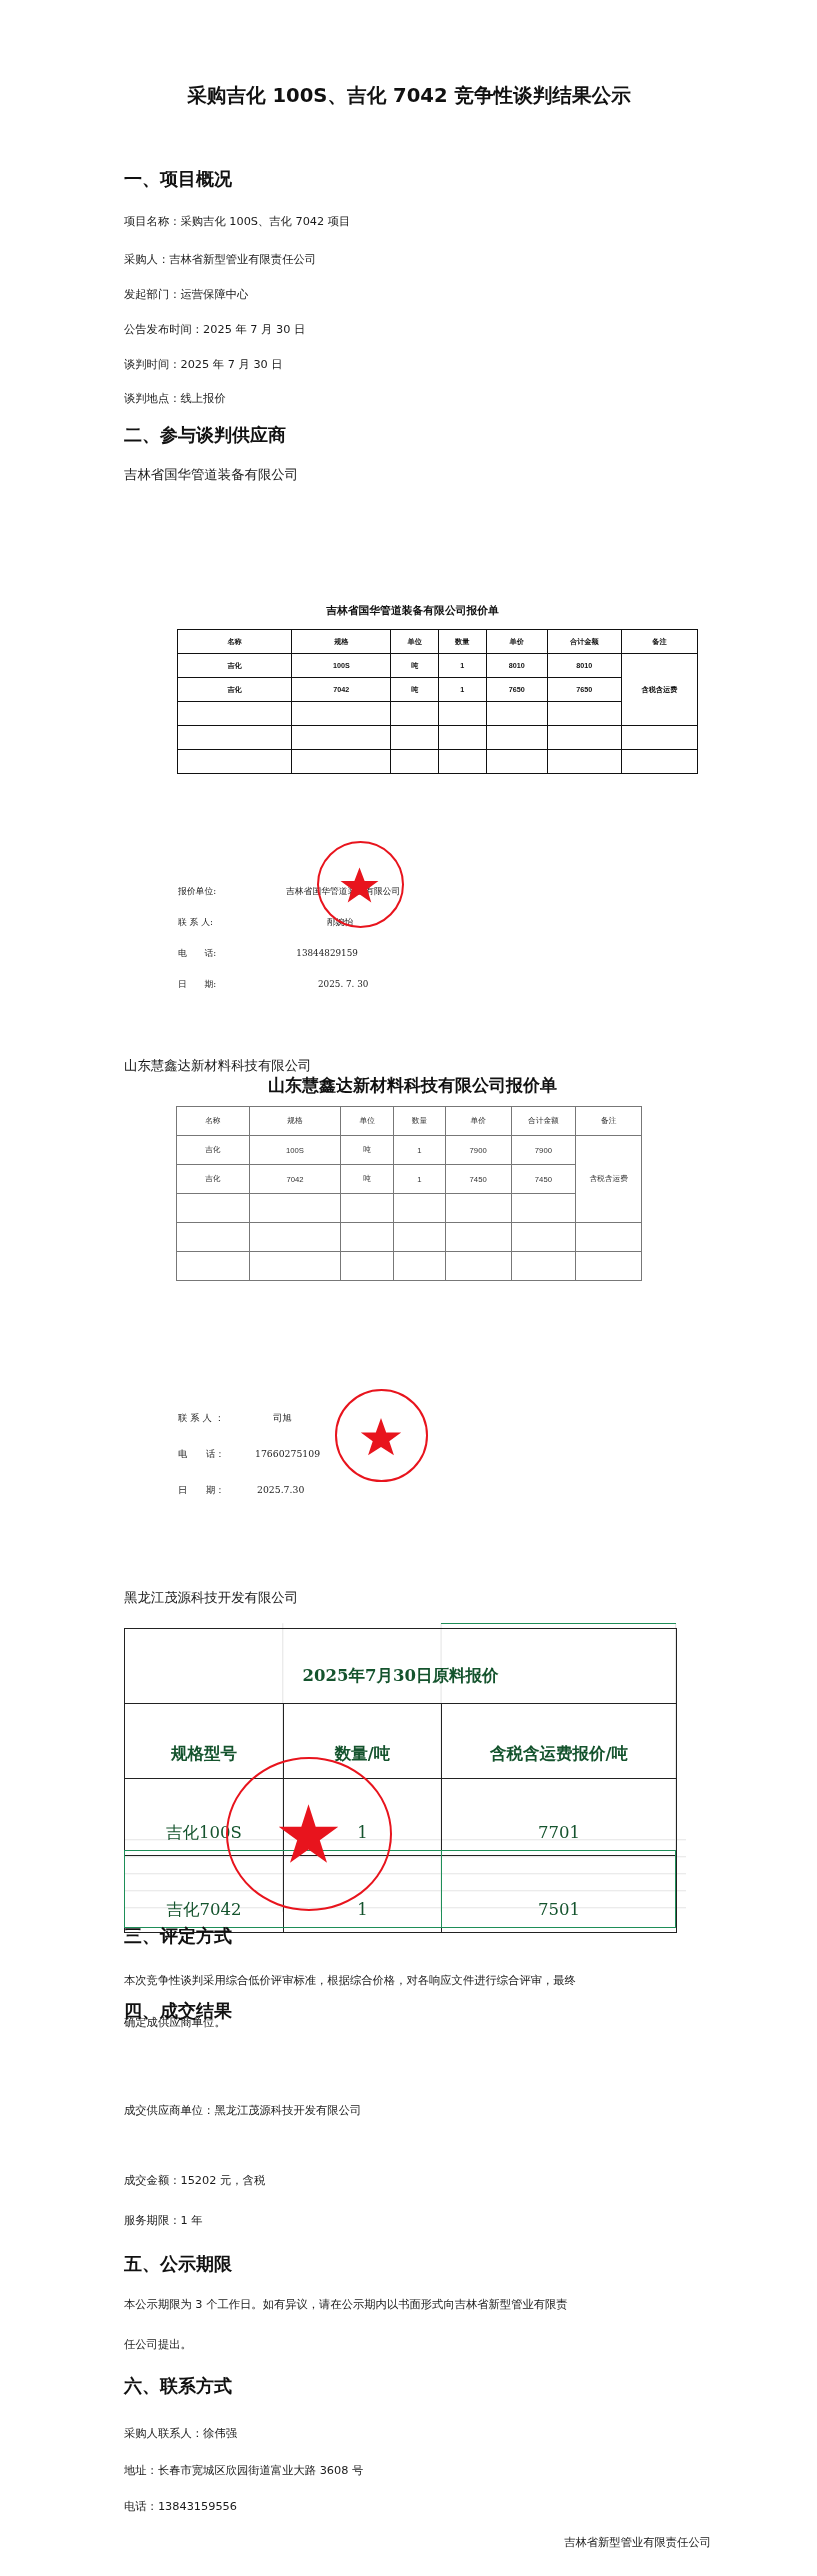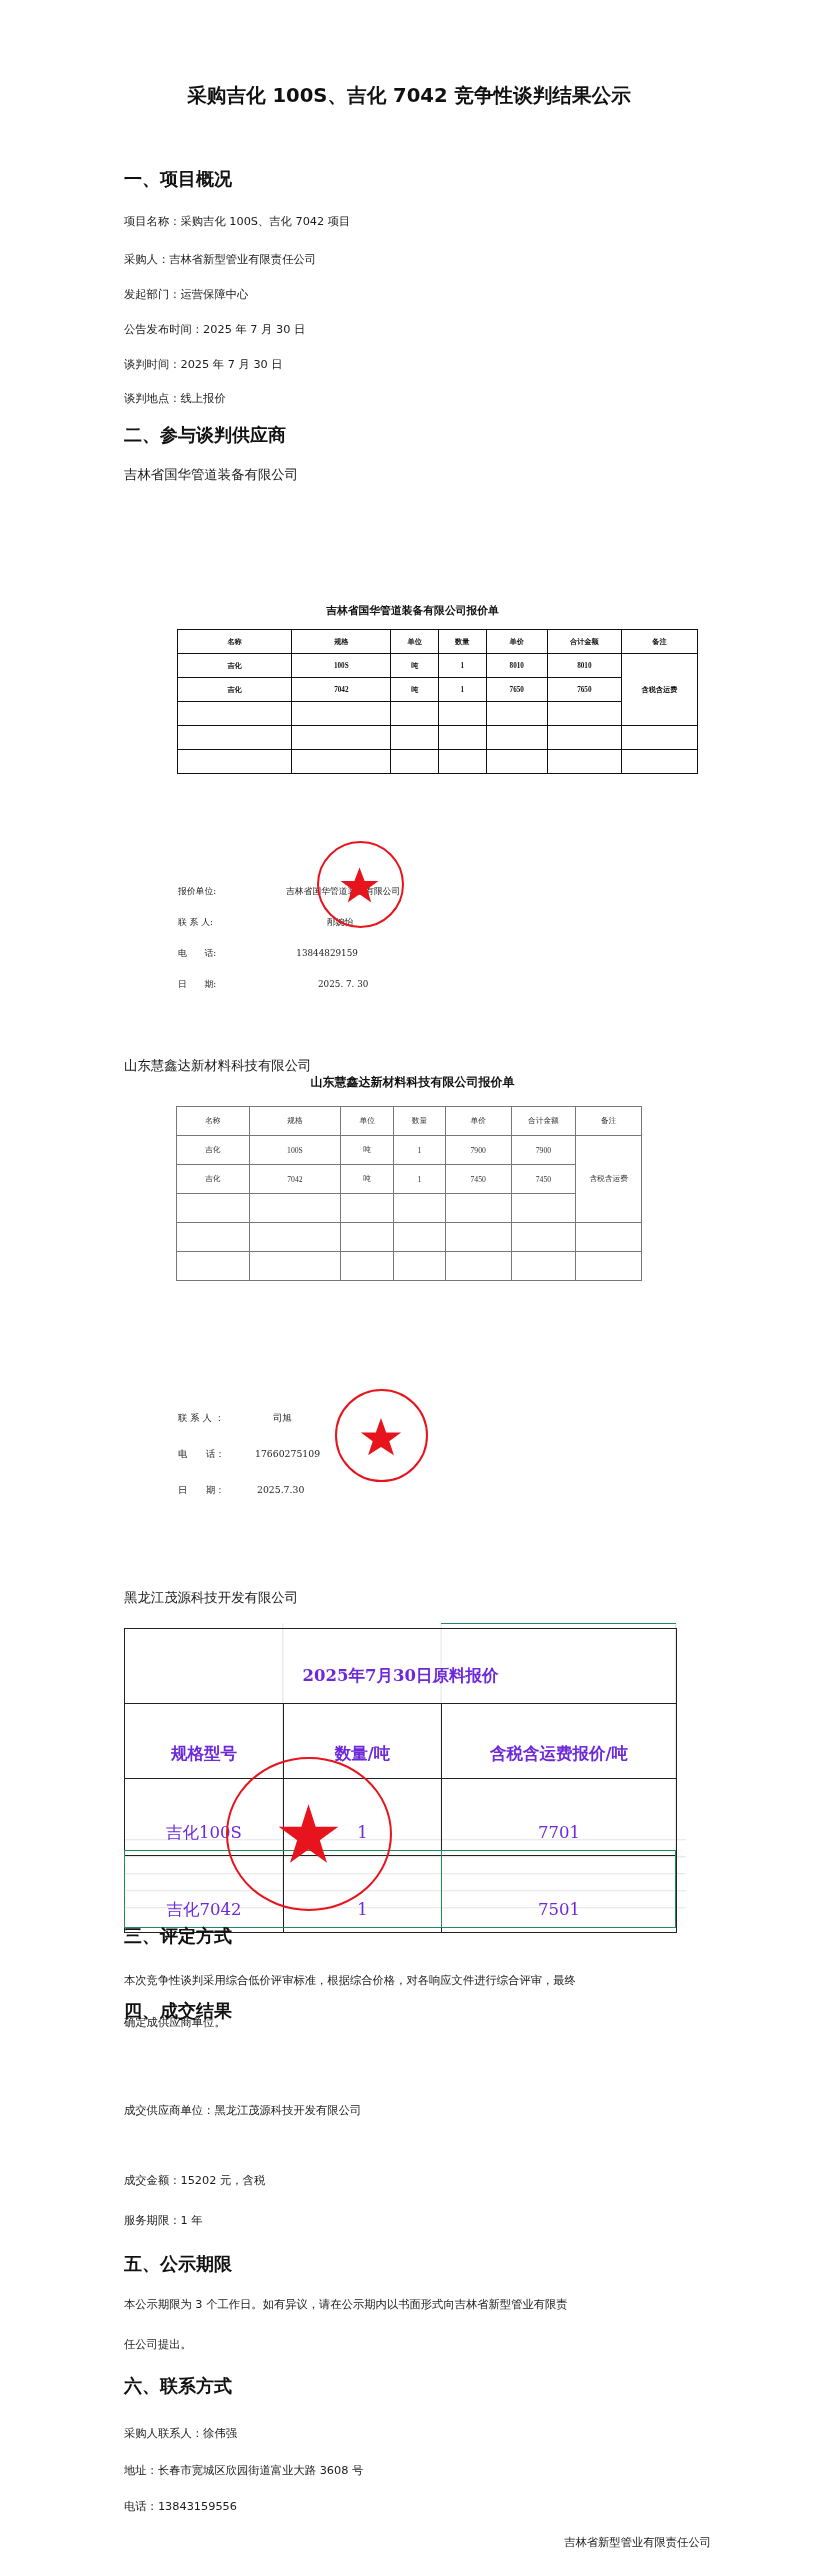--- a/index.html
+++ b/index.html
@@ -8,33 +8,33 @@
     width: 818px; height: 2741px; position: relative; overflow: hidden;
     font-family: "DejaVu Sans", "Liberation Sans", sans-serif; color: #111;
   }
   .abs { position: absolute; }
   .title { left: 0; width: 818px; top: 82px; text-align: center; font-size: 19.6px; font-weight: bold; }
   .h2 { left: 124px; font-size: 18px; font-weight: bold; }
   .p { left: 124px; font-size: 11.3px; color: #1a1a1a; white-space: nowrap; }
   .supplier-name { left: 124px; font-size: 13.4px; color: #1a1a1a; }
   
   .sheet-title { font-family: "DejaVu Serif", serif; font-weight: bold; text-align: center; }
-  table.scan { border-collapse: collapse; position: absolute; font-family: Liberation Serif, serif; }
+  table.scan { border-collapse: collapse; position: absolute; font-family: Liberation Sans, sans-serif; }
   table.scan td { text-align: center; vertical-align: middle; }
   table.t1 td { border: 1.3px solid #111; font-size: 7.2px; font-weight: bold; height: 24px; }
   table.t2 td { border: 0.5px solid #777; font-size: 7.7px; color: #333; height: 29px; }
   .sig { font-family: "DejaVu Serif", serif; font-size: 8.8px; color: #222; }
   .sig .lab { display: inline-block; width: 108px; }
   .stamp { position: absolute; border-radius: 50%; border: 2.6px solid #e8141d; }
   .stamp svg { position: absolute; left: 0; top: 0; }
   
   .xls { position: absolute; left: 124px; top: 1623px; width: 562px; height: 289px; }
   .xls .grid { position: absolute; left: 0; top: 0; width: 562px; height: 289px; }
   .xls table { position: absolute; left: 0; top: 5.2px; border-collapse: collapse; font-family: "DejaVu Serif", serif; }
-  .xls td { border: 1px solid #222; text-align: center; font-size: 16.5px; color: #6d28d9; }
+  .xls td { border: 1px solid #222; text-align: center; font-size: 16.5px; color: #14532d; }
   .xls td.hdr { font-weight: bold; }
   .sel { position: absolute; border: 1.5px solid #1e8e58; }
   .right { text-align: right; }
 </style>
 </head>
 <body>
 
 <div class="abs title">采购吉化 100S、吉化 7042 竞争性谈判结果公示</div>
 
 <div class="abs h2" style="top:167px">一、项目概况</div>
@@ -112,21 +112,21 @@
   <div><span class="lab">电　　话:</span><span style="margin-left:10.3px">13844829159</span></div>
   <div><span class="lab">日　　期:</span><span style="margin-left:32px">2025. 7. 30</span></div>
 </div>
 <div class="stamp" style="left:317px;top:841px;width:87px;height:87px">
   <svg width="81" height="81" viewBox="0 0 158 158">
     <polygon points="79,48 89,74 116,74 94,90 102,116 79,100 56,116 64,90 42,74 69,74" fill="#e8141d"></polygon>
   </svg>
 </div>
 
 <div class="abs supplier-name" style="top:1057px">山东慧鑫达新材料科技有限公司</div>
-<div class="abs sheet-title" style="left:155px;width:515px;top:1074px;font-size:12px;font-weight:bold">山东慧鑫达新材料科技有限公司报价单</div>
+<div class="abs sheet-title" style="left:155px;width:515px;top:1074px;font-size:17px;font-weight:bold">山东慧鑫达新材料科技有限公司报价单</div>
 <table class="scan t2" style="left:176px;top:1106px;width:466px">
   <tbody>
       <tr>
     <td style="width:73px;height:29px">名称</td>
     <td style="width:92px">规格</td>
     <td style="width:53px">单位</td>
     <td style="width:52px">数量</td>
     <td style="width:66px">单价</td>
     <td style="width:65px">合计金额</td>
     <td style="width:66px">备注</td>

